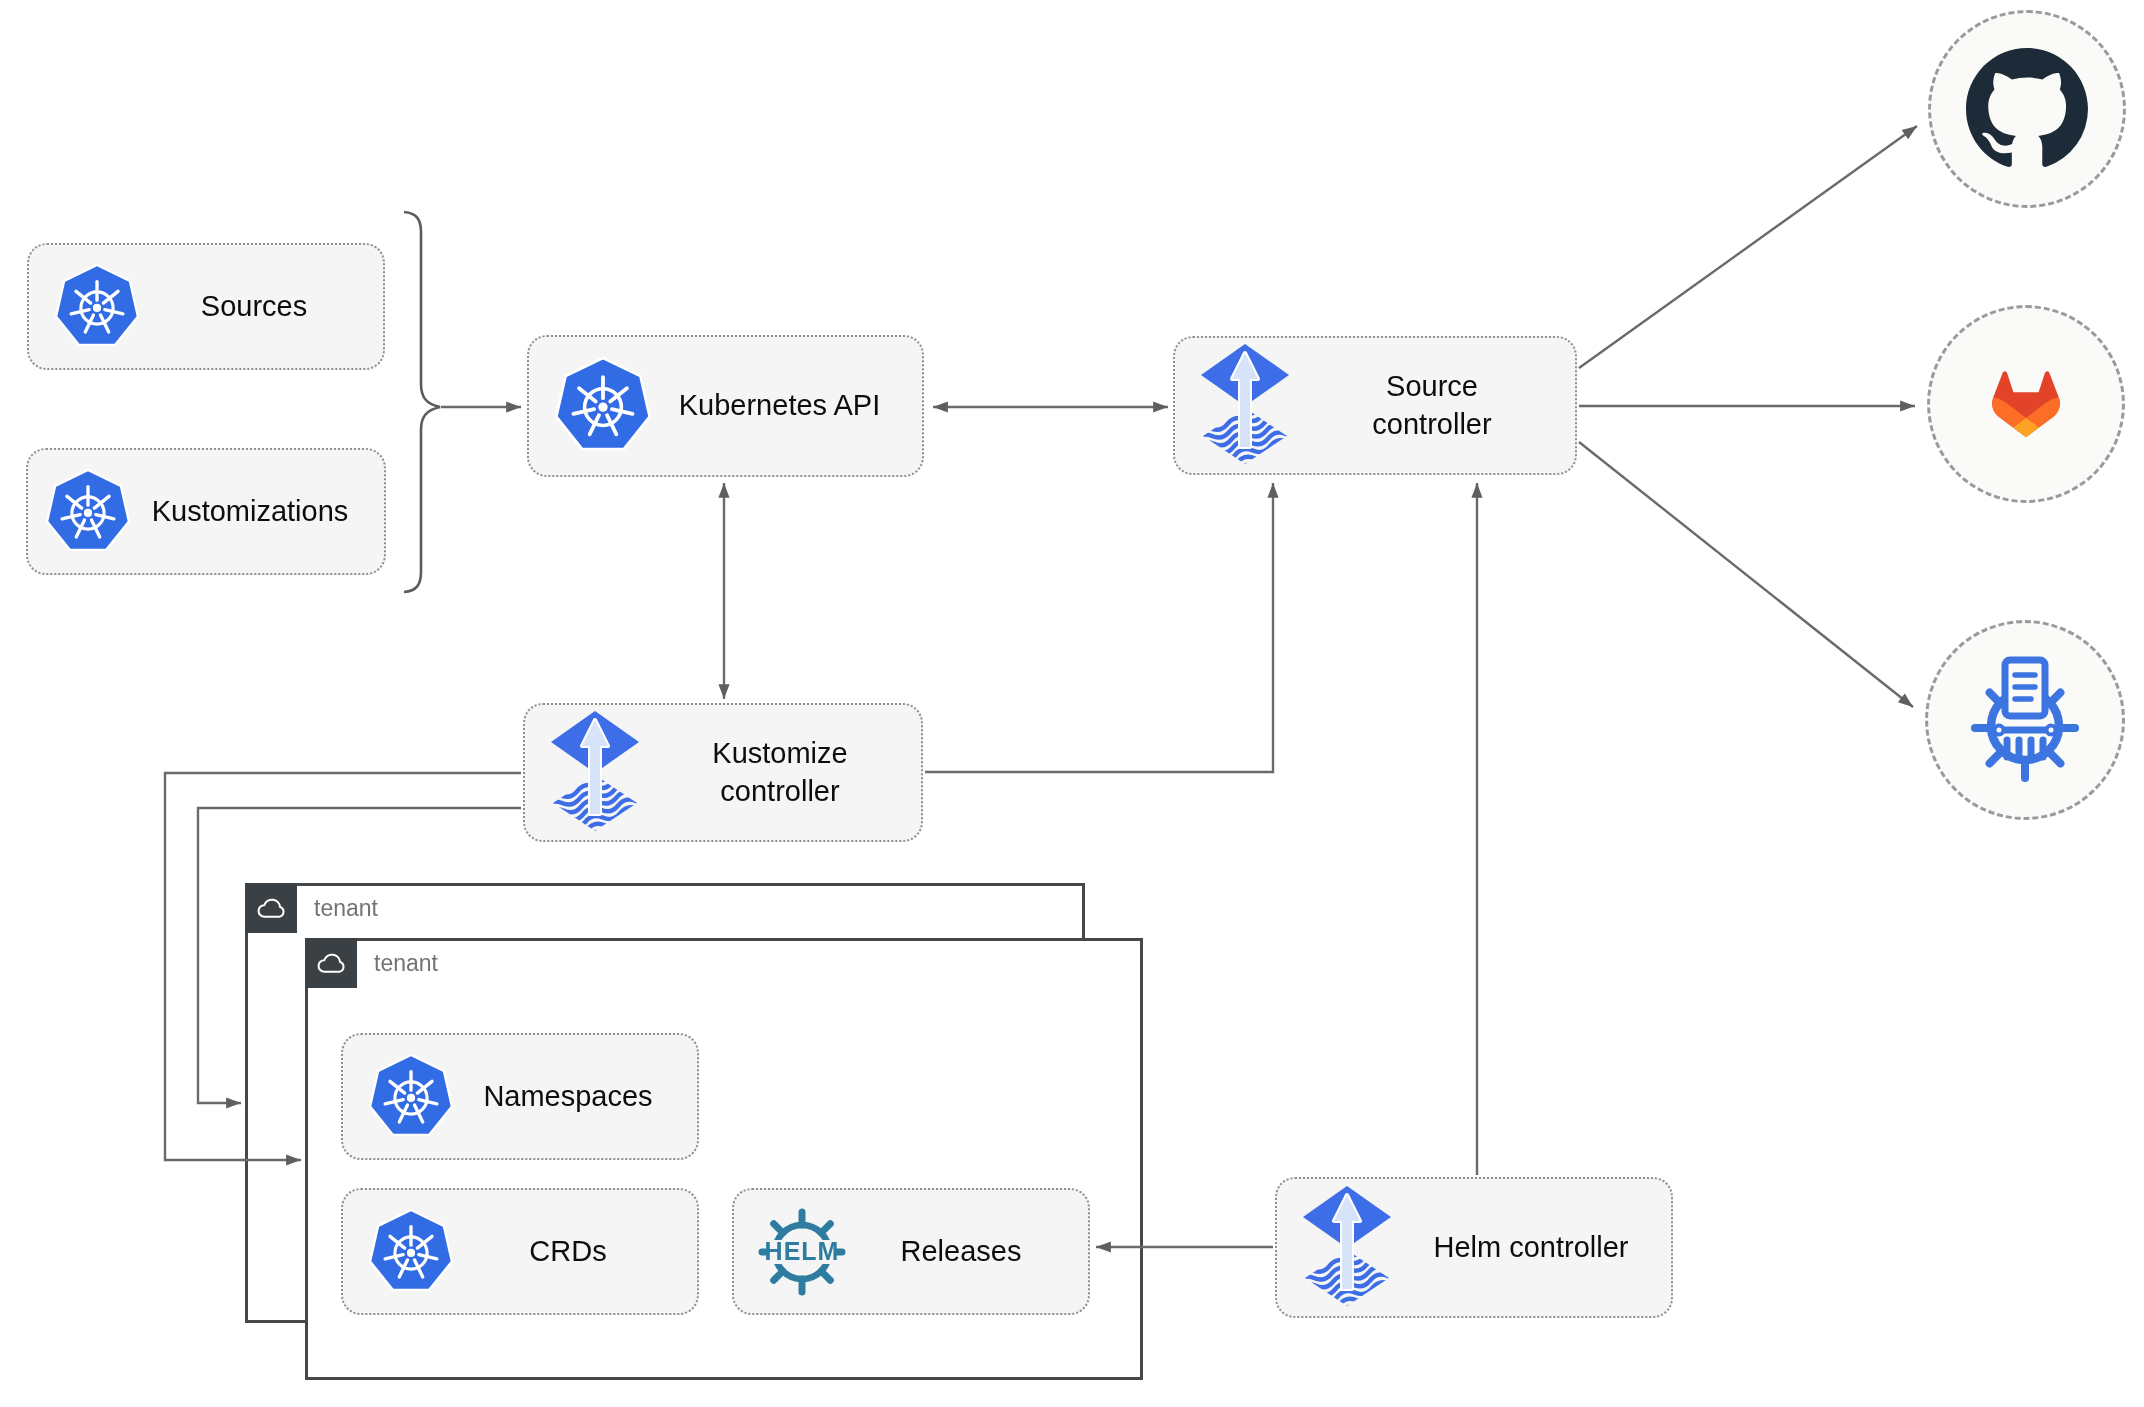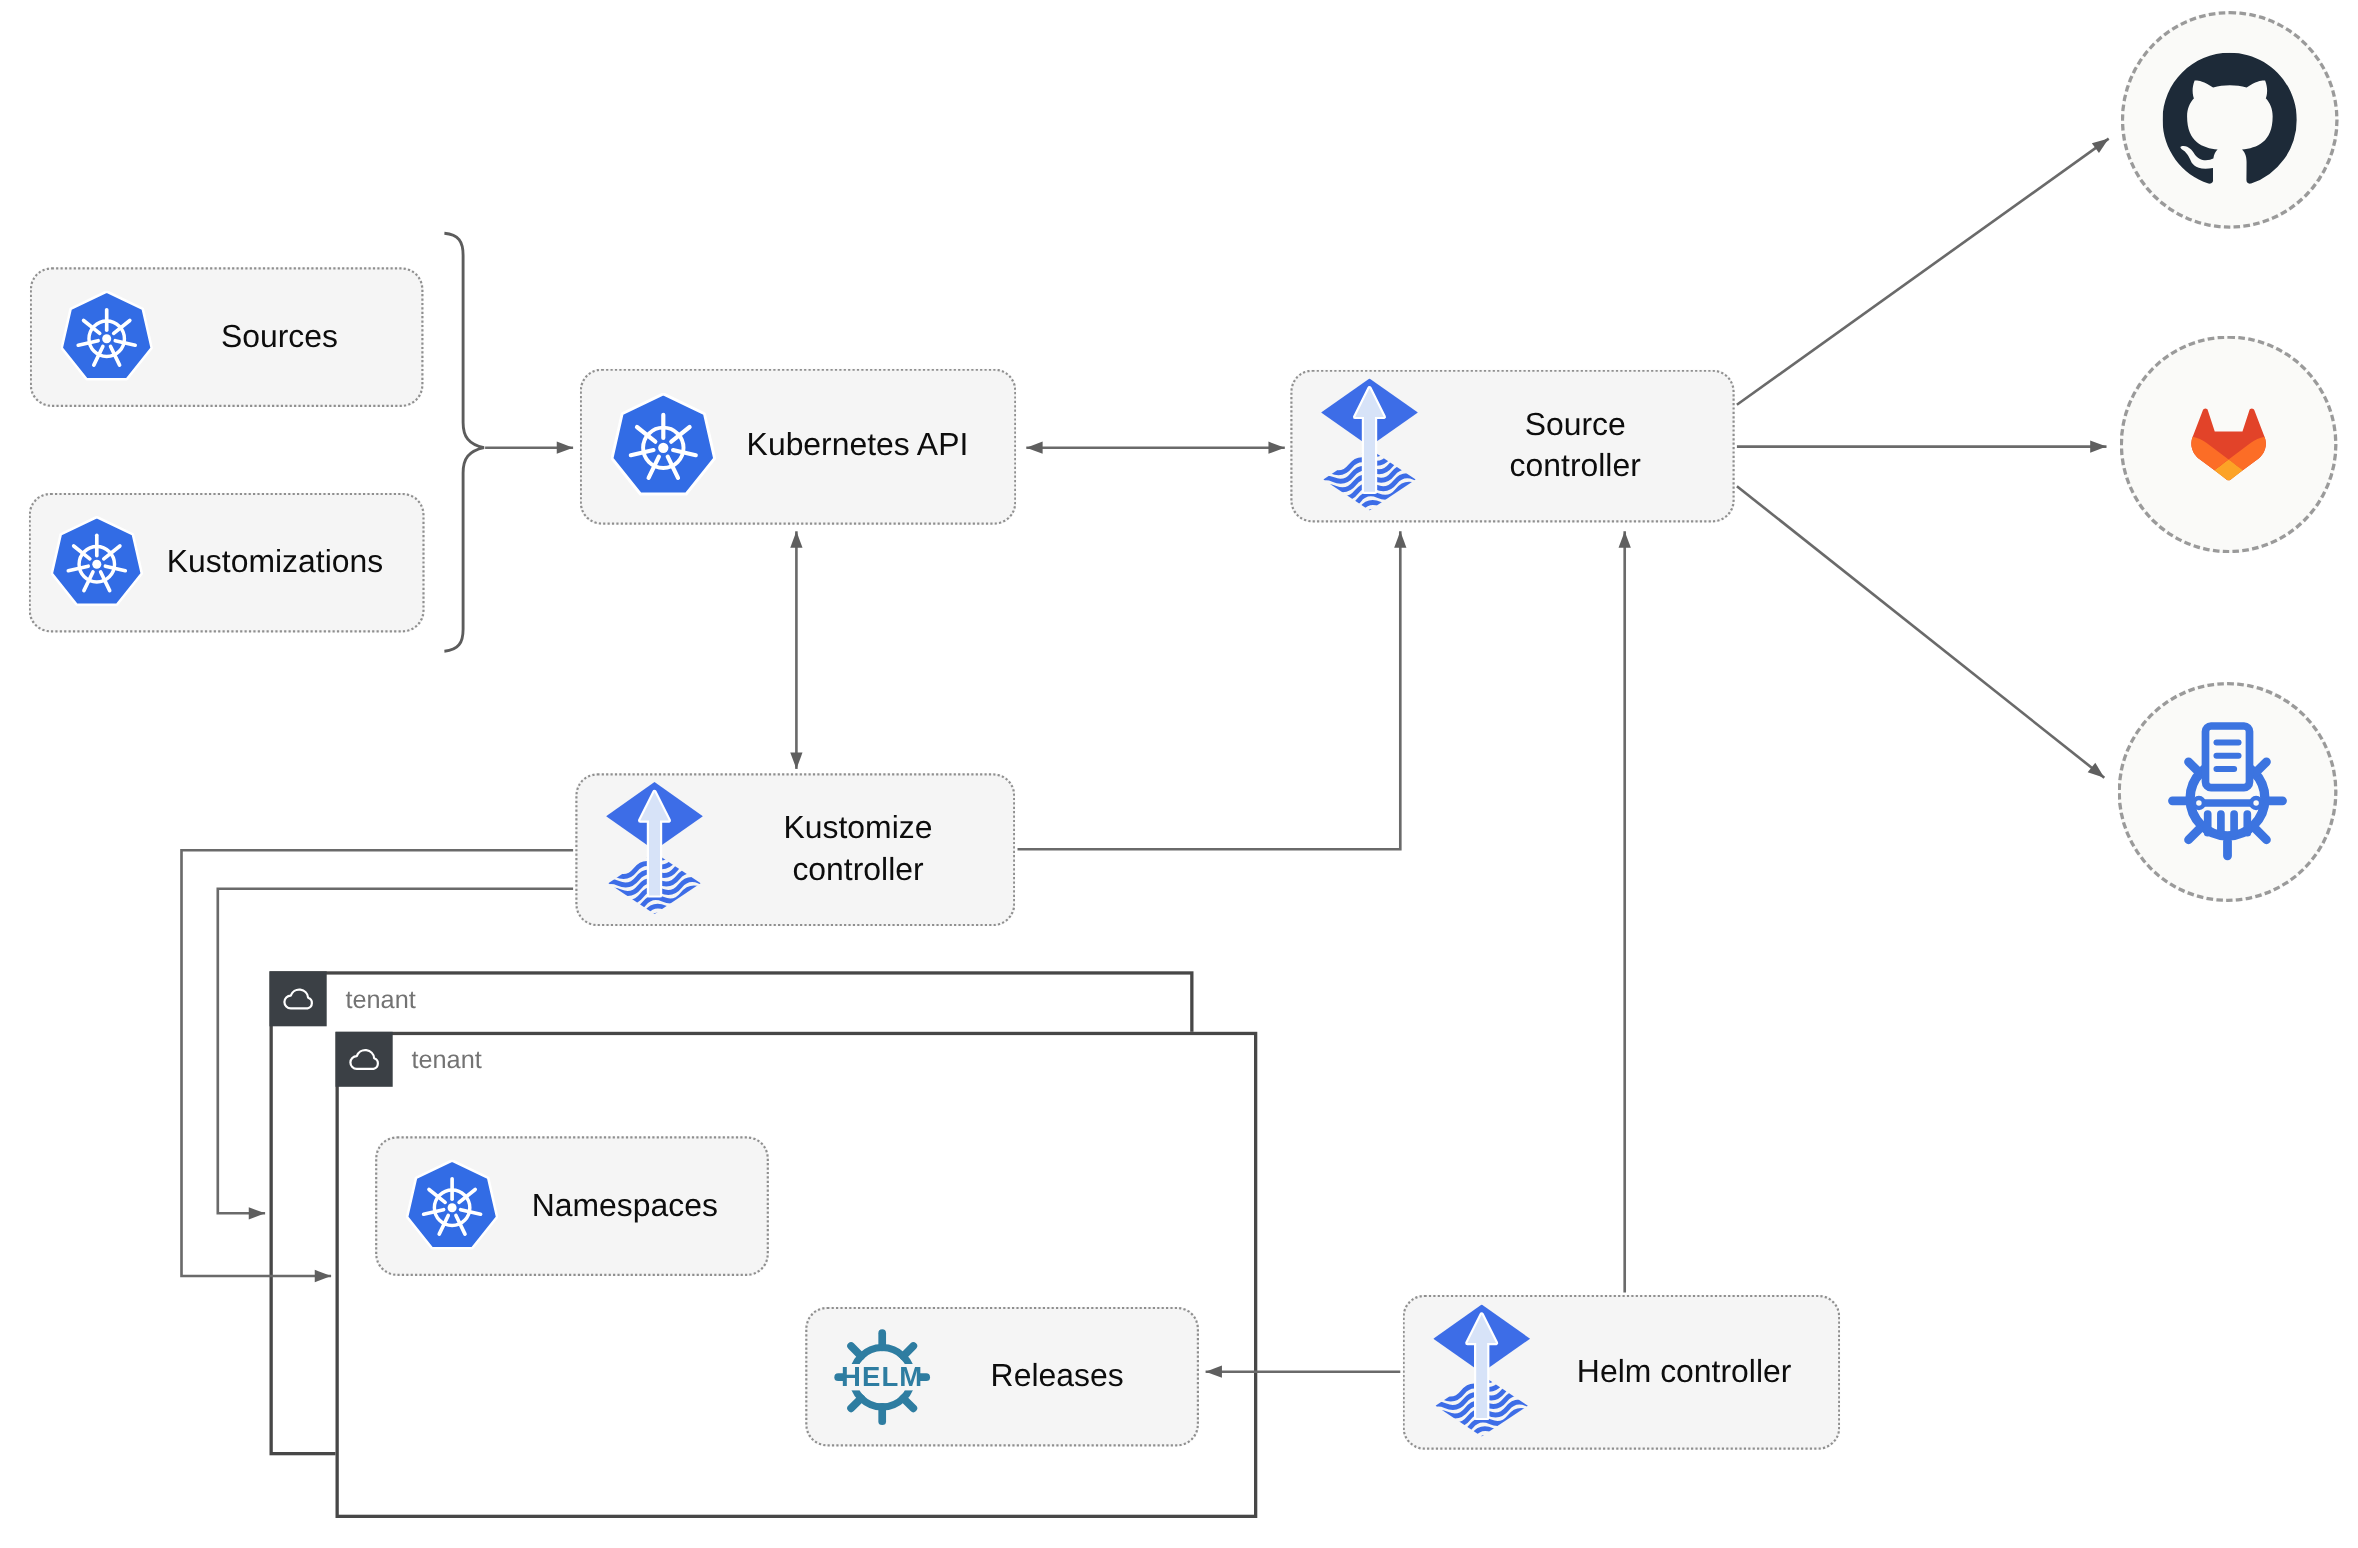--- a/index.html
+++ b/index.html
@@ -161,20 +161,28 @@
   <div class="node" style="left:1275px;top:1177px;width:398px;height:141px">
     <span class="icon">
       <svg width="88" height="124">
           <use href="#flux"></use>
         </svg>
       </span>
     <span class="lbl two-line">Helm controller</span>
   </div>
 
 
+  <div class="node" style="left:341px;top:1188px;width:358px;height:127px">
+    <span class="icon">
+      <svg width="84" height="86">
+          <use href="#k8s"></use>
+        </svg>
+      </span>
+    <span class="lbl one-line">CRDs</span>
+  </div>
 
   <div class="node" style="left:732px;top:1188px;width:358px;height:127px">
     <span class="icon" style="margin-left:22px">
       <svg width="92" height="92" viewBox="0 0 92 92">
         <g stroke="#2e7da1" stroke-width="7" stroke-linecap="round">
           <line x1="73" y1="46" x2="86" y2="46"></line>
           <line x1="65.1" y1="65.1" x2="74.3" y2="74.3"></line>
           <line x1="46" y1="73" x2="46" y2="86"></line>
           <line x1="26.9" y1="65.1" x2="17.7" y2="74.3"></line>
           <line x1="19" y1="46" x2="6" y2="46"></line>

